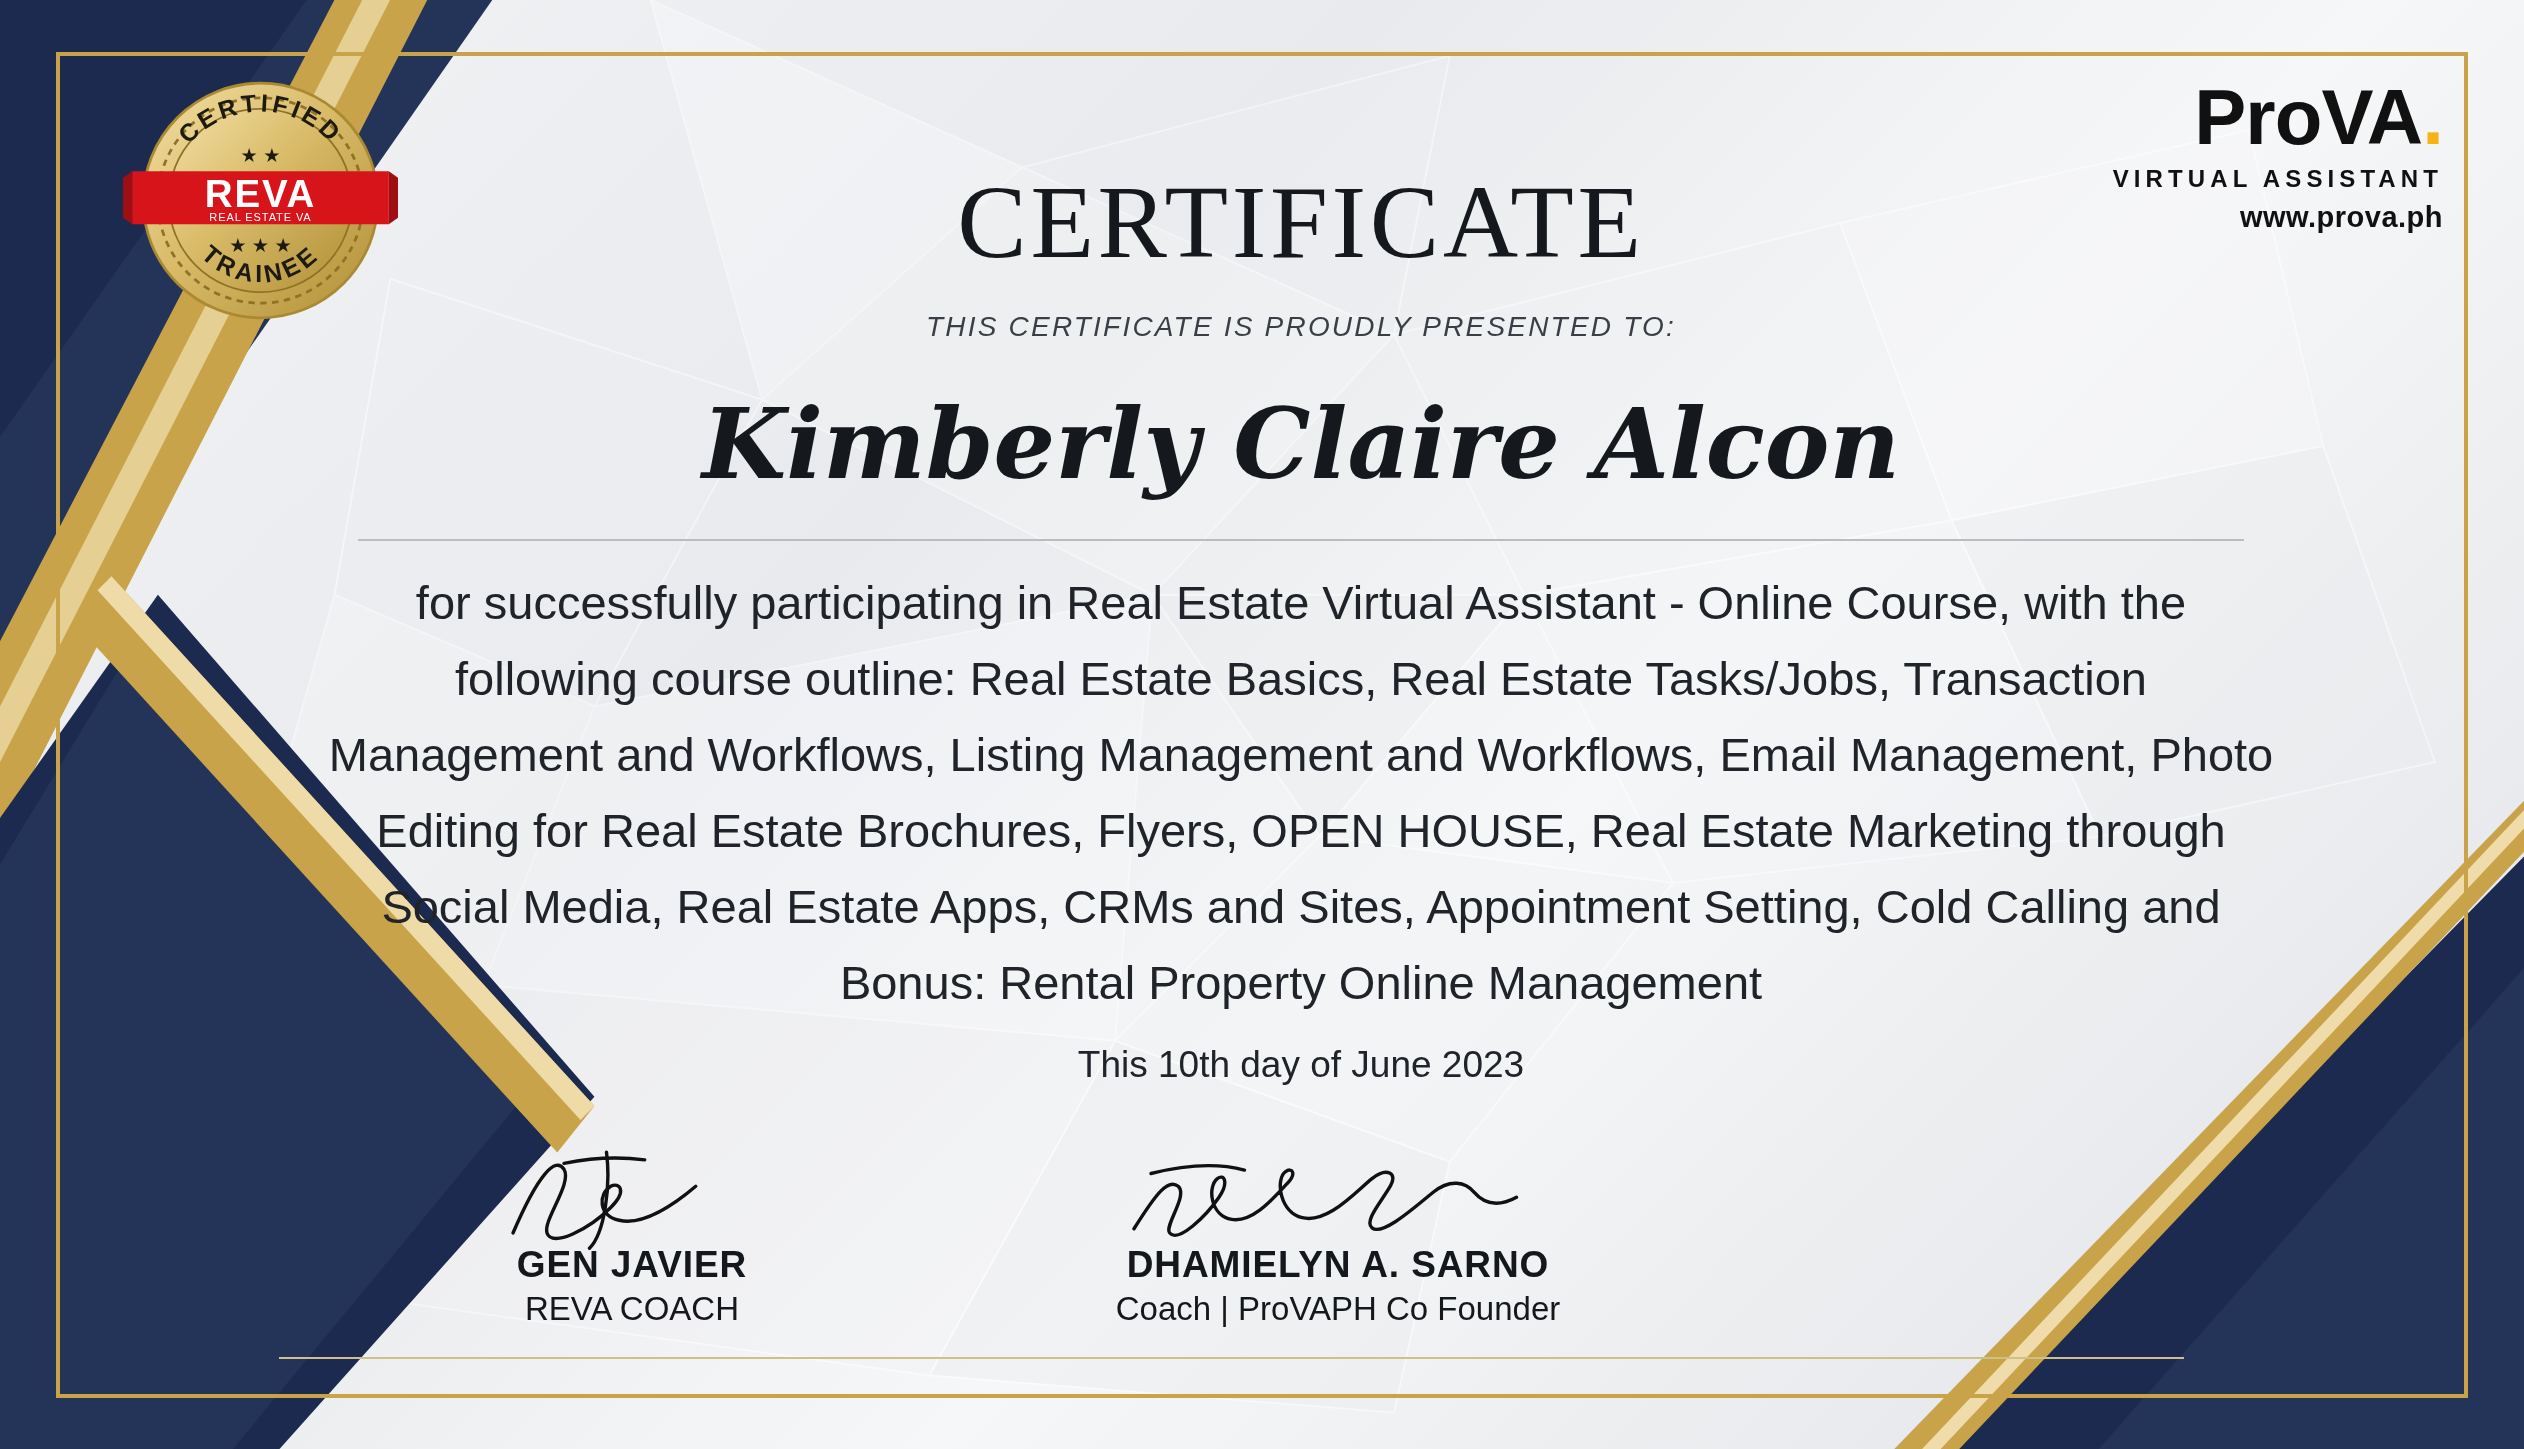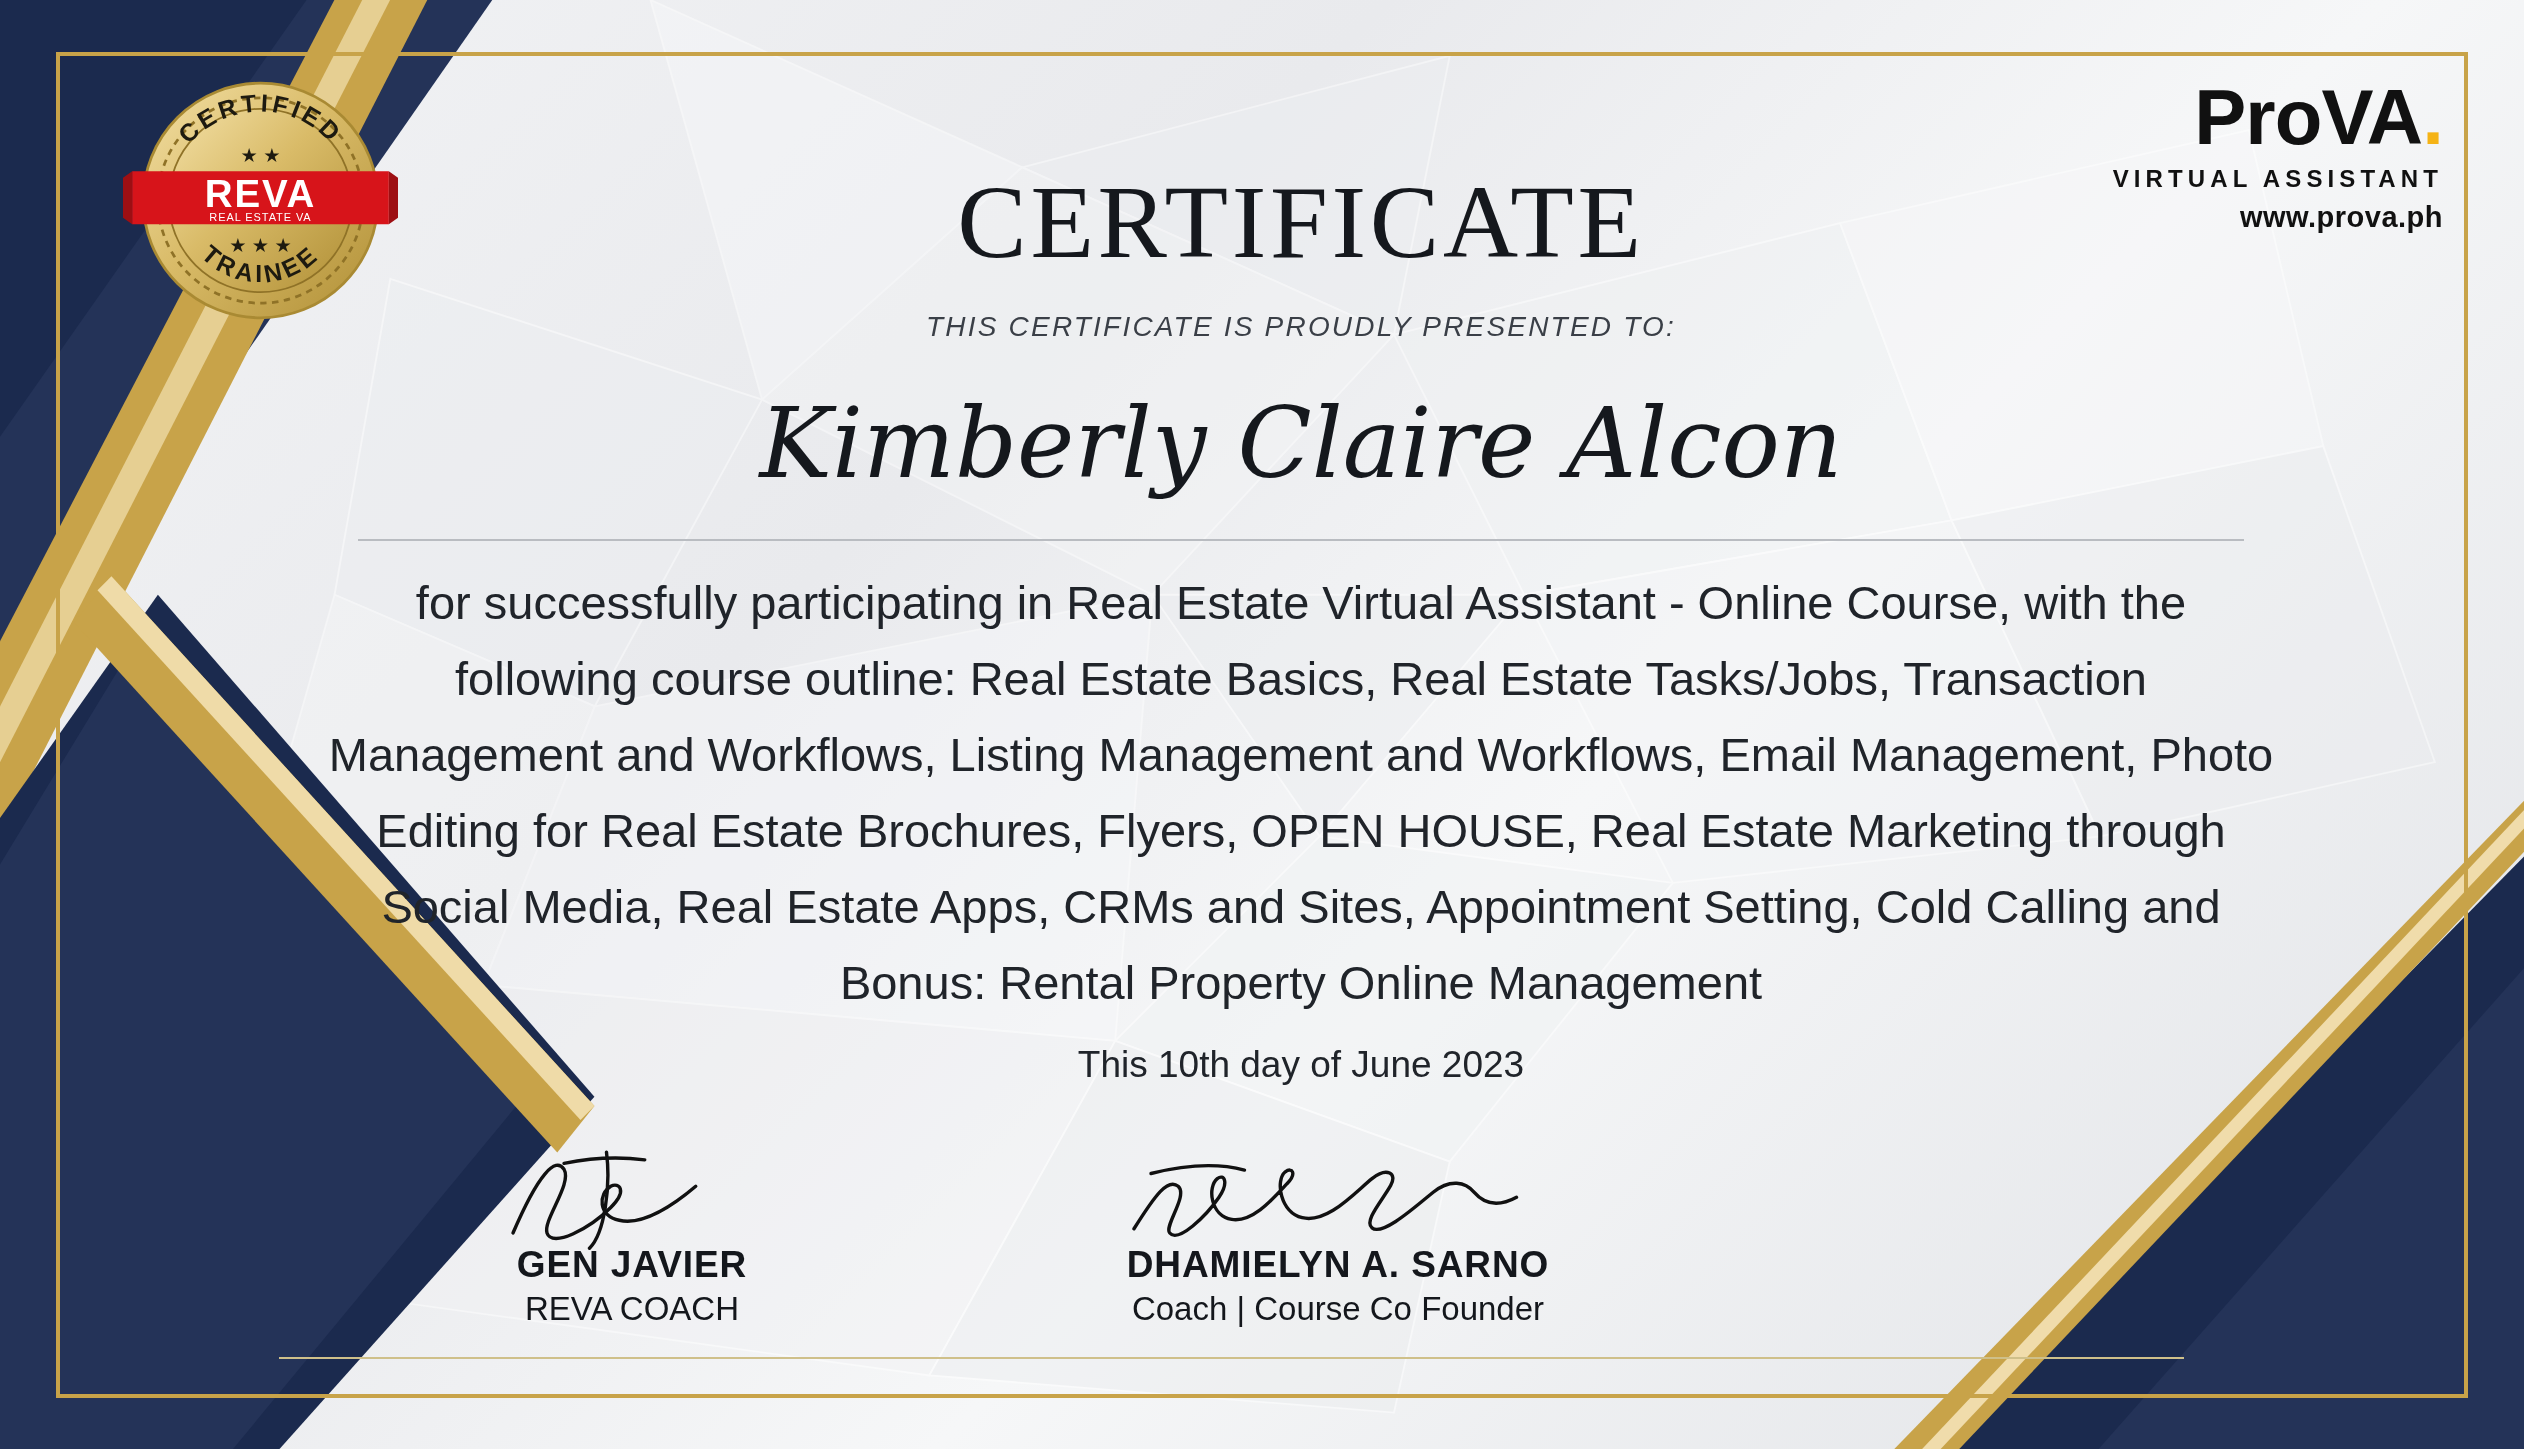--- a/index.html
+++ b/index.html
@@ -123,20 +123,21 @@
     margin-top: 35px;
     font-style: italic;
   }
   .recipient {
     font-family: "DejaVu Serif", serif;
     font-style: italic;
     font-size: 97px;
     color: #15181d;
     margin-top: 48px;
     line-height: 1.1;
+    font-weight: bold;
   }
   .rule {
     width: 1886px;
     height: 1.9px;
     background: #b9bcc1;
     margin: 41px auto 0 auto;
   }
   .body-text {
     font-size: 47px;
     line-height: 1.62;
@@ -292,21 +293,21 @@
       <div class="sig-name">GEN JAVIER</div>
       <div class="sig-role">REVA COACH</div>
     </div>
 
     <div class="sig-block">
       <svg class="sig-mark" viewBox="0 0 520 120">
         <path d="M20,95 C45,55 60,35 72,45 C84,56 55,92 62,100 C72,112 105,80 120,58 C132,40 126,30 118,36 C106,46 110,80 135,84 C160,88 185,58 200,42 C212,30 206,22 198,28 C186,38 192,76 218,82 C248,89 280,52 300,36 C318,22 330,30 322,44 C312,62 290,86 300,94 C312,104 350,70 372,52 C392,36 410,40 420,52 C432,66 448,70 470,58" fill="none" stroke="#111" stroke-width="4" stroke-linecap="round"></path>
         <path d="M40,30 C80,20 120,18 150,26" fill="none" stroke="#111" stroke-width="4" stroke-linecap="round"></path>
       </svg>
       <div class="sig-name">DHAMIELYN A. SARNO</div>
-      <div class="sig-role">Coach | Course Co Founder</div>
+      <div class="sig-role">Coach | ProVAPH Co Founder</div>
     </div>
 
   </div>
 
   <div class="bottom-rule"></div>
 
 </div>
 
 
 </body></html>

